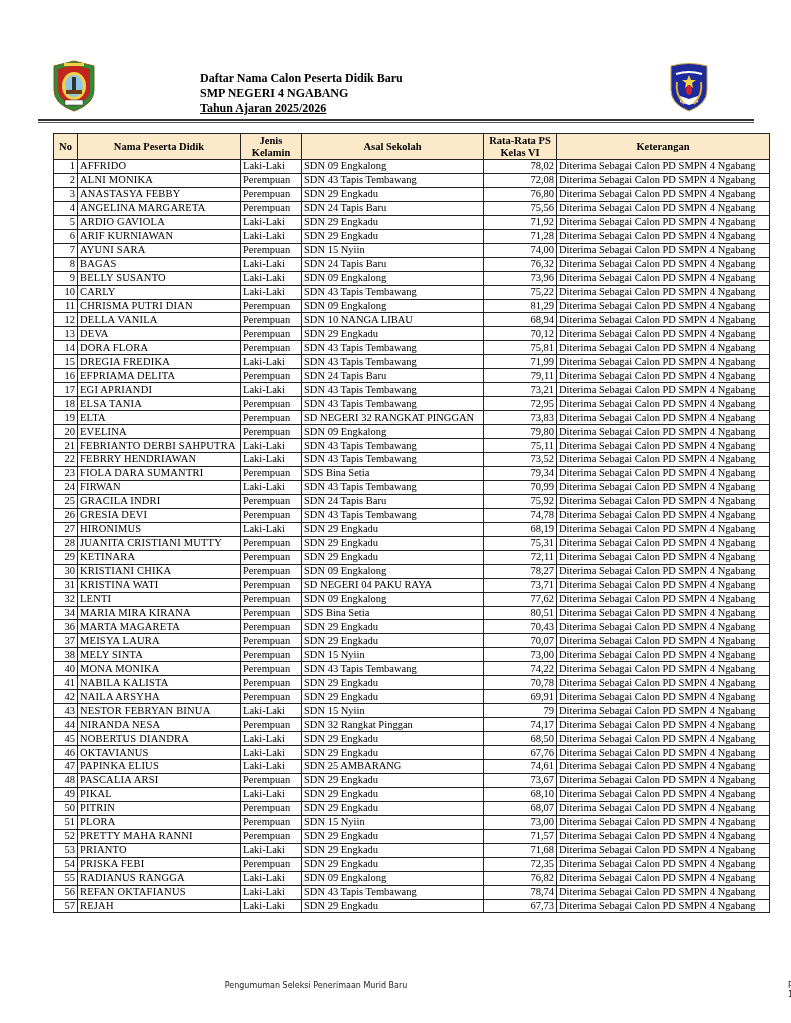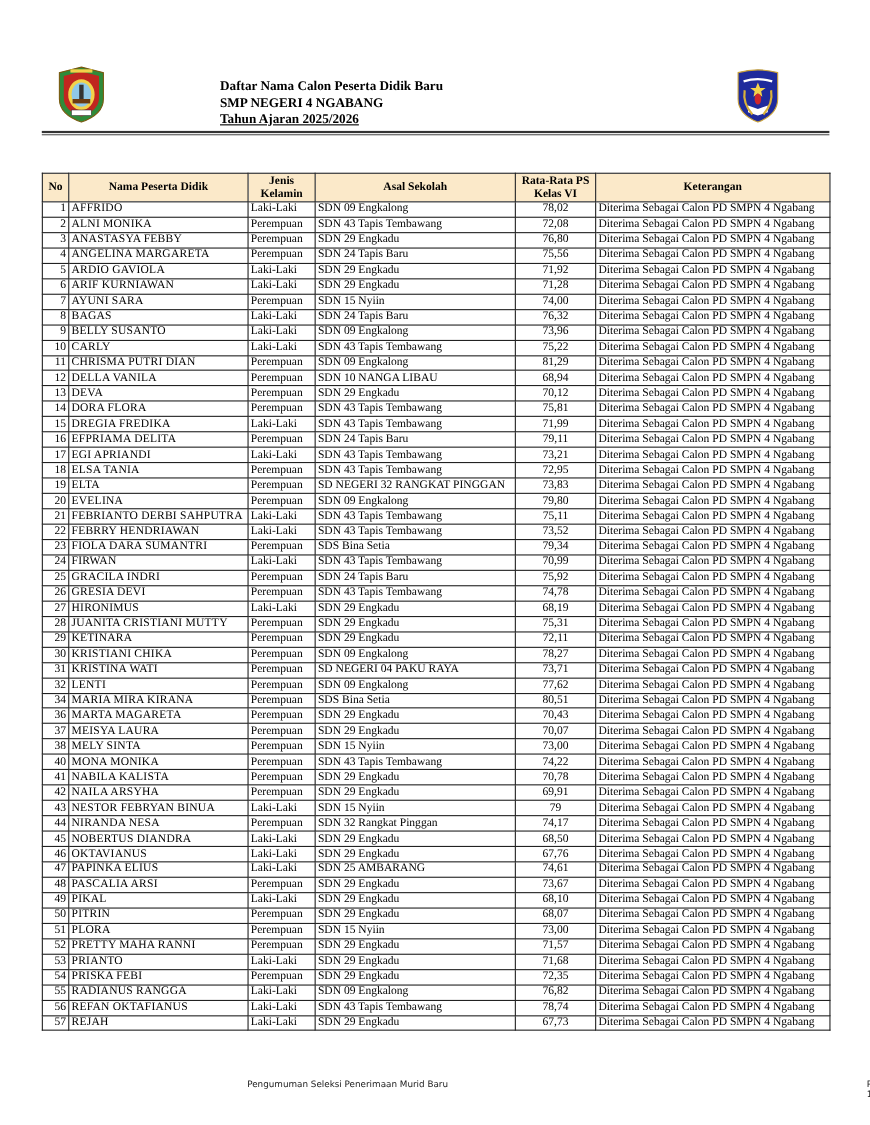--- a/index.html
+++ b/index.html
@@ -5,26 +5,26 @@
   html, body { margin: 0; padding: 0; background: #ffffff; }
   body { width: 791px; height: 1023px; position: relative; overflow: hidden; font-family: "Liberation Serif", serif; color: #000; }
   .logo { position: absolute; }
   .logo-left { left: 51px; top: 60px; width: 46px; height: 52px; }
   .logo-right { left: 668px; top: 62px; width: 42px; height: 50px; }
   .title-block { position: absolute; left: 200px; top: 71px; width: 391px; text-align: left; font-weight: bold; font-size: 12px; line-height: 15px; }
   .title-block div { white-space: nowrap; }
   .title-block .year { text-decoration: underline; }
   .rule-thick { position: absolute; left: 38px; top: 119px; width: 716px; height: 2px; background: #333; }
   .rule-thin { position: absolute; left: 38px; top: 122px; width: 716px; height: 1px; background: #555; }
-  table.grid { position: absolute; left: 38px; top: 133px; border-collapse: collapse; table-layout: fixed; width: 716px; font-size: 10.5px; margin-top: 24px; }
+  table.grid { position: absolute; left: 53px; top: 133px; border-collapse: collapse; table-layout: fixed; width: 716px; font-size: 10.5px; }
   table.grid th, table.grid td { border: 1px solid #222; padding: 0 2px; white-space: nowrap; overflow: hidden; }
   table.grid th { background: #fbe9c9; font-weight: bold; height: 25px; line-height: 12px; font-size: 10.5px; text-align: center; }
   table.grid td { height: 12.96px; line-height: 12px; }
   td.no { text-align: right; padding-right: 2px; }
-  td.score { text-align: center; }
+  td.score { text-align: right; }
   td.name { letter-spacing: 0.2px; }
   .footer-center { position: absolute; top: 981px; left: 0; width: 632px; text-align: center; font-family: "DejaVu Sans", sans-serif; font-size: 8px; color: #222; }
   .footer-page { position: absolute; top: 981px; left: 764px; font-family: "DejaVu Sans", sans-serif; font-size: 8px; color: #222; padding-left: 24px; }
 </style>
 </head>
 <body>
 
 <div class="logo logo-left">
   <svg width="46" height="52" viewBox="0 0 46 52">
     <path d="M23 1 L43 6 L43 30 Q43 44 23 51 Q3 44 3 30 L3 6 Z" fill="#2e8b3a" stroke="#7a5a10" stroke-width="1"></path>

